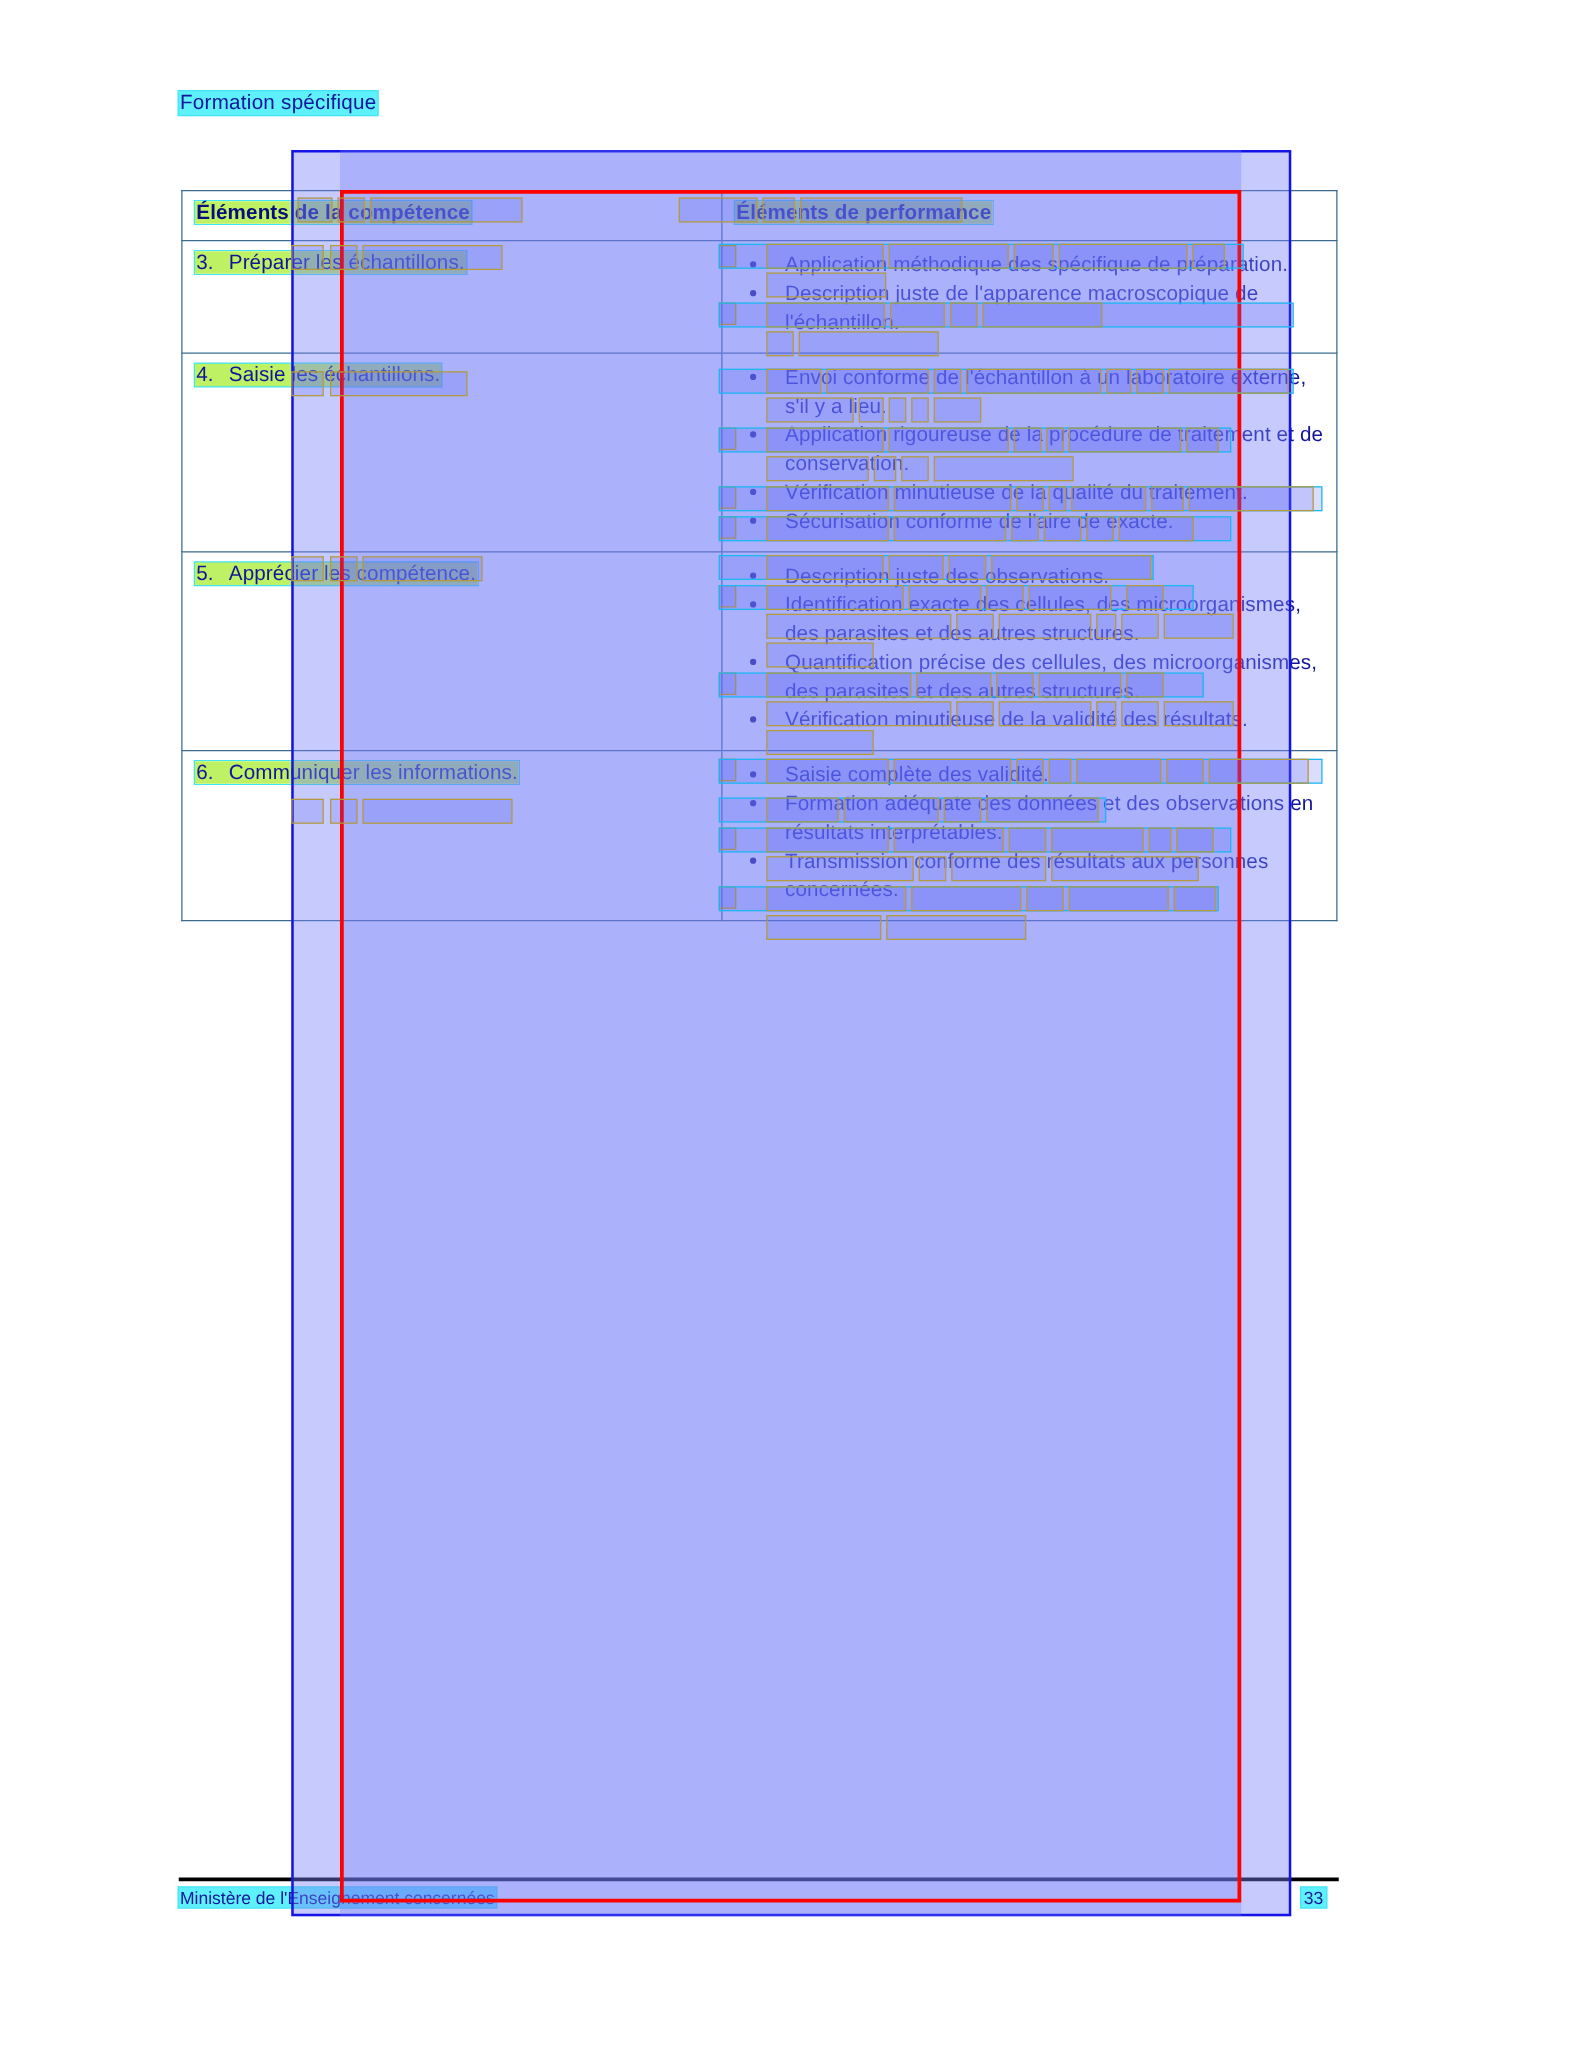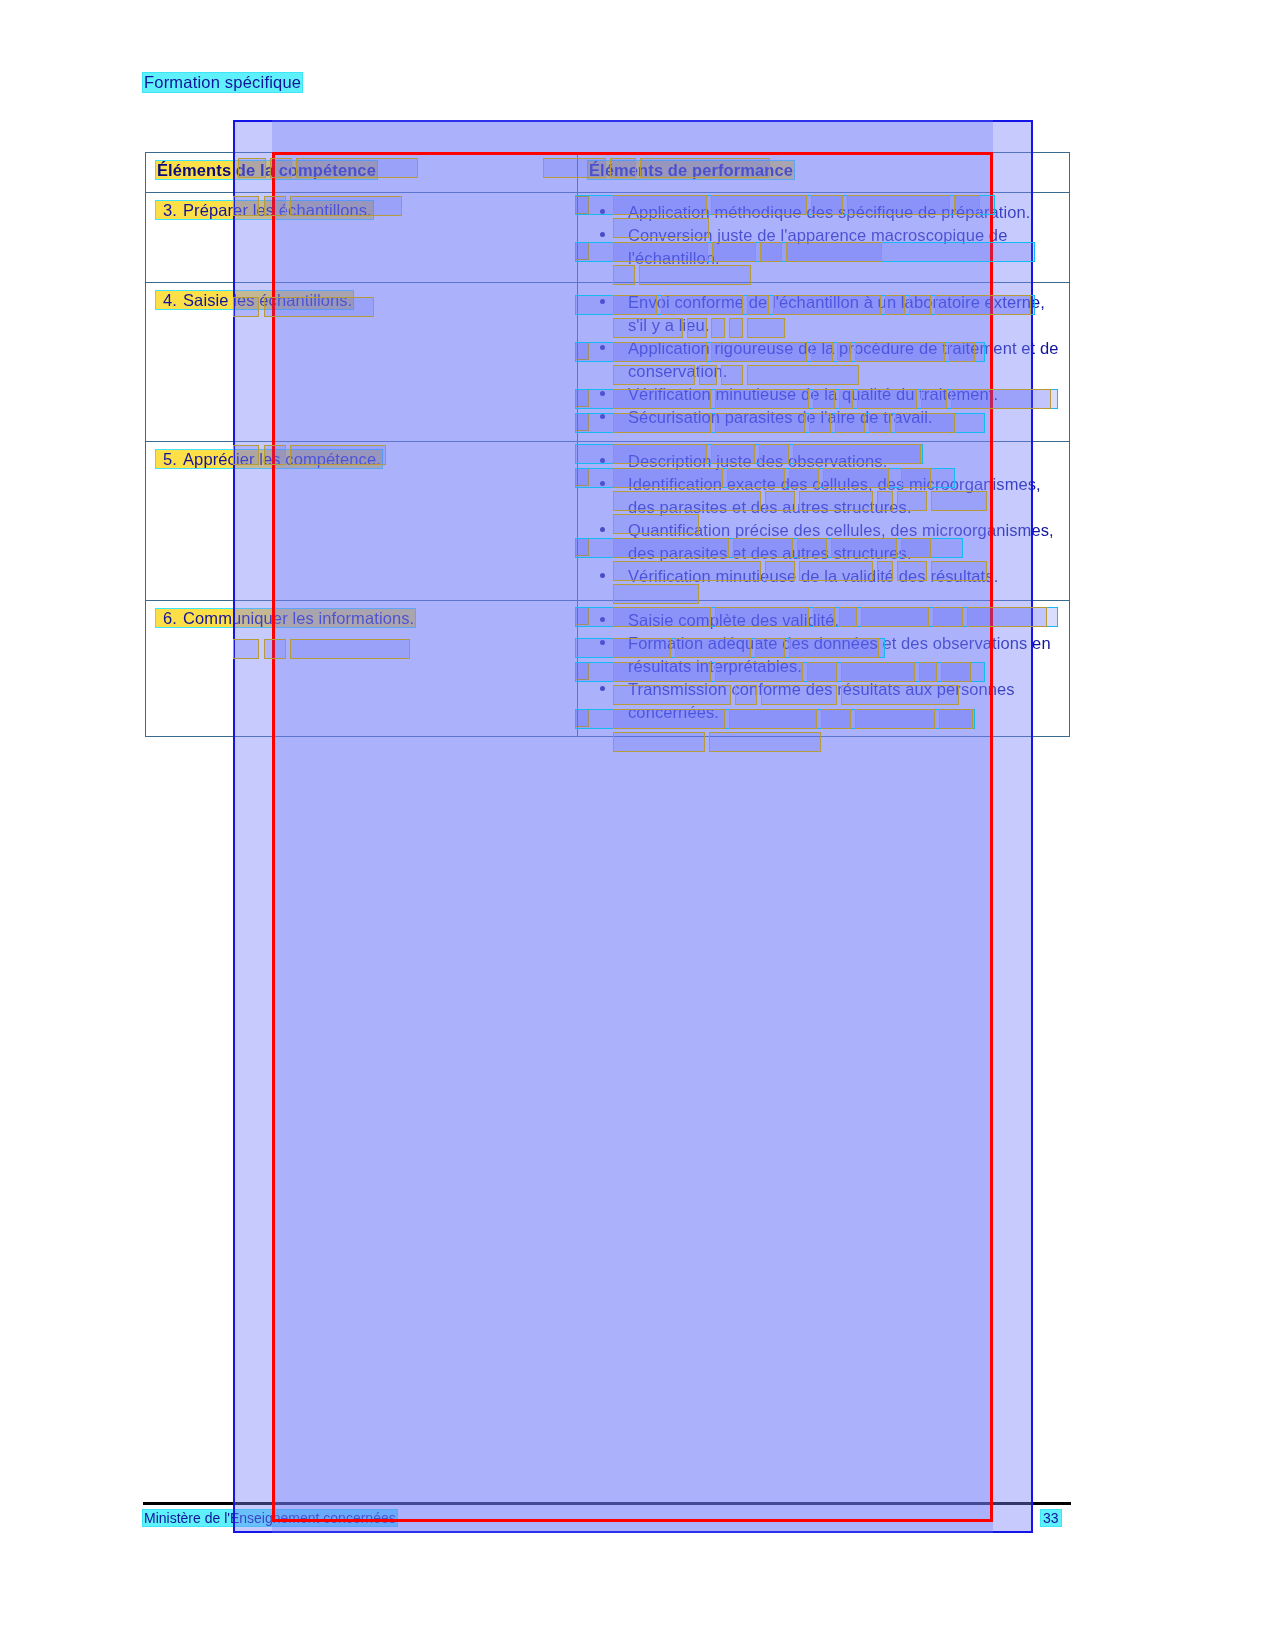--- a/index.html
+++ b/index.html
@@ -56,24 +56,23 @@
   .col-right { width: 492px; }
 
   .cell-inner {
     position: relative;
     padding: 8px 6px 12px 10px;
     min-height: 10px;
   }
 
   .hl {
     color: #12149a;
-    background: #fde047;
+    background: #bef264;
     box-shadow: 0 0 0 1px #3fe4f5;
     padding: 0 1px;
-    text-align: center;
   }
 
   .head-text {
     font-size: 16.5px;
     font-weight: bold;
     color: #0b0c7d;
     letter-spacing: .1px;
     white-space: nowrap;
   }
 
@@ -239,21 +238,21 @@
         </td>
         <td>
           <div class="cell-inner">
             <ul class="criteria">
               <li>
                 <span class="bullet"></span>
                 <span class="ctext">Application méthodique des spécifique de préparation.</span>
               </li>
               <li>
                 <span class="bullet"></span>
-                <span class="ctext">Conversion juste de l'apparence macroscopique de l'échantillon.</span>
+                <span class="ctext">Description juste de l'apparence macroscopique de l'échantillon.</span>
               </li>
             </ul>
           </div>
         </td>
       </tr>
 
       <tr>
         <td>
           <div class="cell-inner">
             <span class="elem-text hl"><span class="elem-num">4.</span><span>Saisie les échantillons.</span></span>
@@ -269,21 +268,21 @@
               <li>
                 <span class="bullet"></span>
                 <span class="ctext">Application rigoureuse de la procédure de traitement et de conservation.</span>
               </li>
               <li>
                 <span class="bullet"></span>
                 <span class="ctext">Vérification minutieuse de la qualité du traitement.</span>
               </li>
               <li>
                 <span class="bullet"></span>
-                <span class="ctext">Sécurisation parasites de l'aire de travail.</span>
+                <span class="ctext">Sécurisation conforme de l'aire de exacte.</span>
               </li>
             </ul>
           </div>
         </td>
       </tr>
 
       <tr>
         <td>
           <div class="cell-inner">
             <span class="elem-text hl"><span class="elem-num">5.</span><span>Apprécier les compétence.</span></span>

